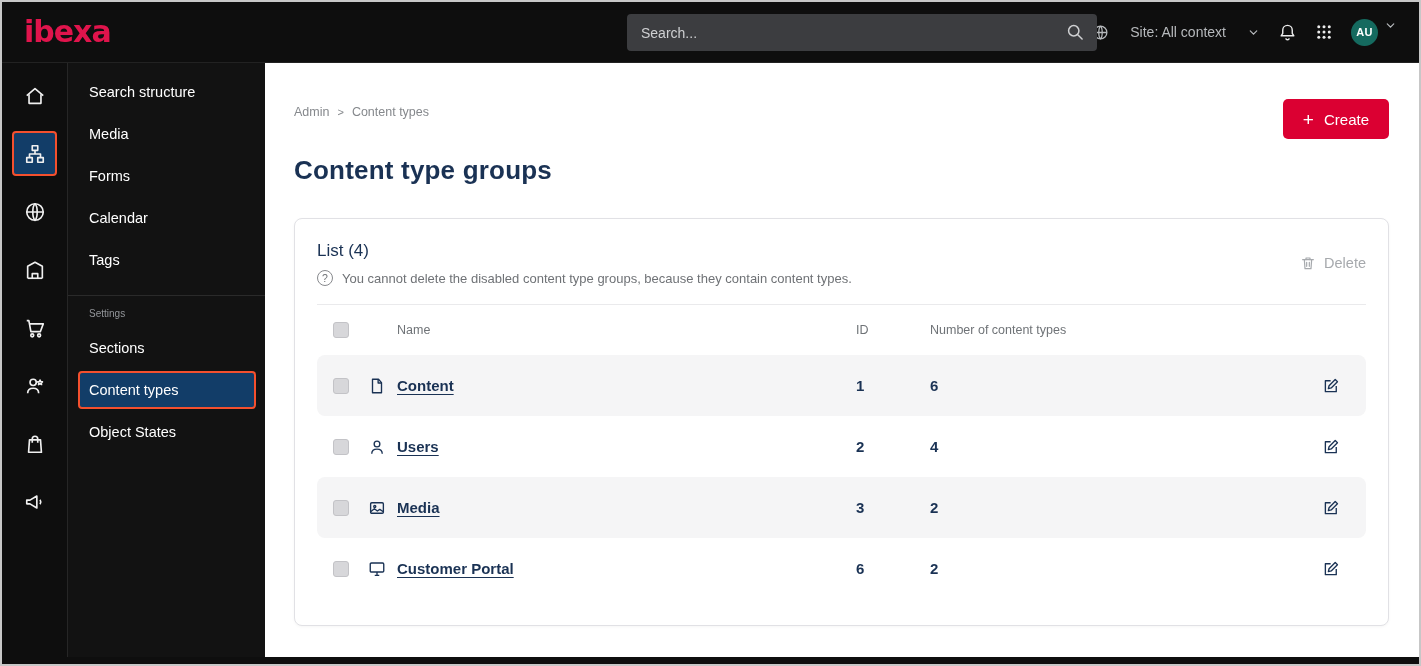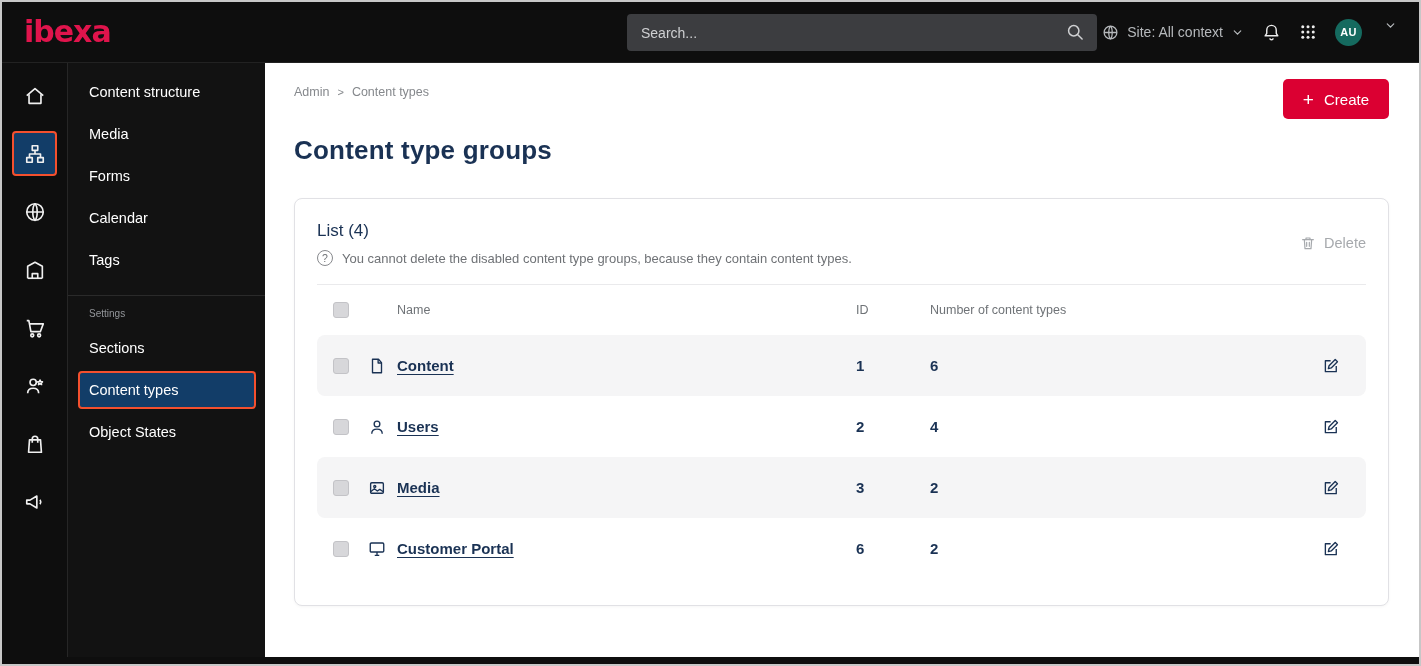--- a/index.html
+++ b/index.html
@@ -37,25 +37,25 @@
     color: #eceaea; font-size: 14px; padding: 0 42px 0 14px;
     outline: none;
   }
   .search-input::placeholder { color: #cfd0d2; }
   .search-icon {
     position: absolute; right: 12px; top: 8px; width: 20px; height: 20px;
     color: #cfd0d2; cursor: pointer;
   }
   .topbar-right { margin-left: auto; display: flex; align-items: center; gap: 18px; }
   .site-context {
-    display: flex; align-items: center; gap: 8px;
+    display: flex; align-items: center; gap: 21px;
     color: #b6b9bc; font-size: 14px; cursor: pointer;
   }
   .iconbtn { background: none; border: none; color: #ececec; cursor: pointer; display:flex; }
-  .user { display: flex; gap: 22px; cursor: pointer; }
+  .user { display: flex; gap: 6px; cursor: pointer; }
   .avatar {
     width: 27px; height: 27px; border-radius: 50%;
     background: #156a5f; color: #fff; font-size: 11px; font-weight: 700;
     display: flex; align-items: center; justify-content: center; letter-spacing: .3px;
   }
   .chev { color: #b6b9bc; display: flex; }
 
   
   .bodyrow { flex: 1; display: flex; min-height: 0; }
 
@@ -79,21 +79,21 @@
     color: #ffffff; cursor: pointer;
   }
   .settings-section { margin-top: 14px; border-top: 1px solid #2a2a2a; padding-top: 12px; }
   .settings-heading { padding: 0 21px 8px; font-size: 10px; color: #93969a; }
   .nav-item.active {
     margin: 2px 9px 2px 10px; padding: 9px 9px;
     border: 2px solid #f4502e; background: #123d68; border-radius: 4px;
   }
 
   
-  .main { flex: 1; background: #fff; padding: 16px 30px 0 29px; overflow: hidden; }
+  .main { flex: 1; background: #fff; padding: 36px 30px 0 29px; overflow: hidden; }
   .topline { display: flex; justify-content: space-between; align-items: flex-start; }
   .breadcrumb { display: flex; align-items: center; gap: 8px; margin-top: 6px;
     font-size: 12.5px; color: #85888c; }
   .crumb { cursor: pointer; }
   .crumb-sep { font-size: 11px; color: #85888c; }
   .create-btn {
     height: 40px; padding: 0 20px; background: #db0032; color: #fff;
     border: none; border-radius: 5px; font-size: 15px; font-weight: 500;
     display: flex; align-items: center; gap: 10px; cursor: pointer;
     font-family: inherit;
@@ -288,21 +288,21 @@
         <span>
           <svg width="22" height="22" viewBox="0 0 24 24" fill="none" stroke="currentColor" stroke-width="1.8" stroke-linejoin="round">
               <path d="M3 10v4h3.5l7.5 4.5v-13L6.5 10H3z"></path>
               <path d="M17.5 9.5a4.5 4.5 0 0 1 0 5"></path>
             </svg>
         </span>
       </button>
     </nav>
 
     <nav class="sidebar">
-      <div class="nav-item">Content structure</div>
+      <div class="nav-item">Search structure</div>
       <div class="nav-item">Media</div>
       <div class="nav-item">Forms</div>
       <div class="nav-item">Calendar</div>
       <div class="nav-item">Tags</div>
 
       <div class="settings-section">
         <div class="settings-heading">Settings</div>
         <div class="nav-item">Sections</div>
         <div class="nav-item active">Content types</div>
         <div class="nav-item">Object States</div>

